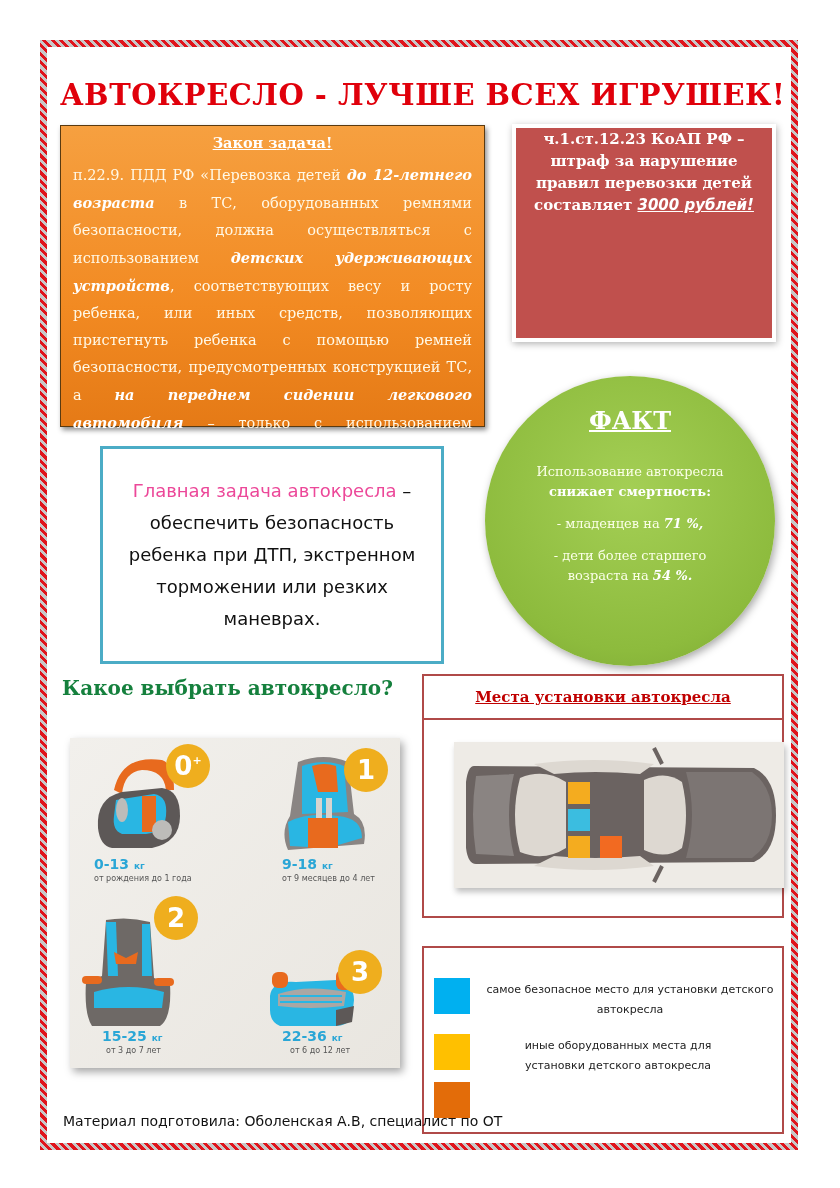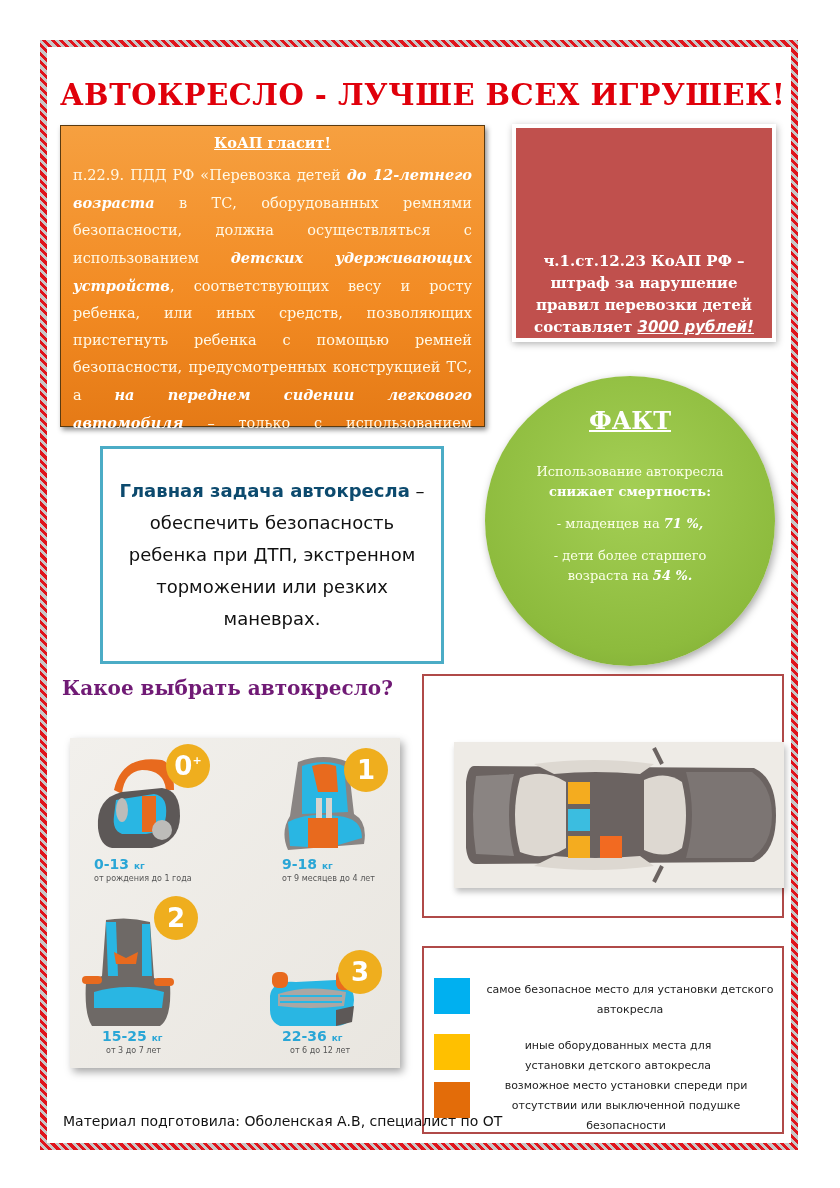--- a/index.html
+++ b/index.html
@@ -23,44 +23,44 @@
     background:linear-gradient(180deg,#f6a040 0%,#f28a22 60%,#e57a16 100%);
     border:1.5px solid #5a3a10; box-shadow:2px 3px 5px rgba(0,0,0,0.45);
     box-sizing:border-box; padding:8px 12px 8px 12px; color:#fff8e6;
   }
   .law-title { text-align:center; font-weight:bold; font-size:14.5px; text-decoration:underline; margin-bottom:10px; color:#fff; }
   .law-text { font-size:14.5px; line-height:27px; text-align:justify; }
   .law-text b { font-style:italic; color:#fff; }
   .fine-box {
     position:absolute; left:516px; top:128px; width:256px; height:210px;
     background:#c0504d; box-shadow:0 0 0 4px #ffffff, 1px 2px 7px 4px rgba(0,0,0,0.3);
-    display:flex; align-items:flex-end; justify-content:center; text-align:center;
+    display:flex; align-items:flex-start; justify-content:center; text-align:center;
     color:#fff; font-weight:bold; font-size:15px; line-height:22px; padding:0 4px; box-sizing:border-box;
   }
   .fine-box .amt { font-style:italic; text-decoration:underline; font-family:"DejaVu Sans", sans-serif; }
   .fact-circle {
     position:absolute; left:485px; top:376px; width:290px; height:290px; border-radius:50%;
     background:radial-gradient(circle at 50% 40%, #a4cf55 0%, #8dbb3d 70%, #7aa532 100%);
     box-shadow:2px 3px 8px rgba(0,0,0,0.35);
     color:#fbffe8; text-align:center;
   }
   .fact-title { position:absolute; top:30px; width:100%; font-weight:bold; font-size:24px; color:#fff; }
   .fact-title span { text-decoration:underline; text-decoration-thickness:2px; }
   .fact-body { position:absolute; top:86px; left:40px; right:40px; font-size:13px; line-height:20px; font-family:"DejaVu Serif", serif; }
   .fact-body p { margin:0 0 12px 0; }
   .fact-body b { color:#fff; }
   .task-box {
     position:absolute; left:100px; top:446px; width:344px; height:218px;
     border:3px solid #4bacc6; box-sizing:border-box; background:#fff;
     display:flex; align-items:center; justify-content:center; text-align:center;
     font-family:"DejaVu Sans", sans-serif; font-size:18px; line-height:32px; color:#111; padding:0 14px;
   }
-  .task-box .red { color:#0c4a6e; font-weight:bold; }
+  .task-box .red { color:#ec4899; font-weight:normal; }
   .choose-title {
-    position:absolute; left:62px; top:676px; font-weight:bold; font-size:20px; color:#701a75; white-space:nowrap;
+    position:absolute; left:62px; top:676px; font-weight:bold; font-size:20px; color:#15803d; white-space:nowrap;
   }
   .seats-panel {
     position:absolute; left:70px; top:738px; width:330px; height:330px;
     background:linear-gradient(135deg,#f2f0ec,#e9e6e0); box-shadow:3px 4px 8px rgba(0,0,0,0.35);
   }
   .seat { position:absolute; }
   .badge {
     position:absolute; width:44px; height:44px; border-radius:50%; background:#efae1e;
     color:#fff; font-family:"DejaVu Sans", sans-serif; font-weight:bold; font-size:26px;
     display:flex; align-items:center; justify-content:center;
@@ -92,21 +92,21 @@
 </head>
 <body>
 
 <div class="frame">
     <div class="frame-inner"></div>
   </div>
 
 <div class="title">АВТОКРЕСЛО  - ЛУЧШЕ ВСЕХ ИГРУШЕК!</div>
 
 <div class="law-box">
-  <div class="law-title">КоАП гласит!</div>
+  <div class="law-title">Закон задача!</div>
   <div class="law-text">
     <span>п.22.9. ПДД РФ «Перевозка детей </span><b>до 12-летнего возраста</b><span> в ТС, оборудованных ремнями безопасности, должна осуществляться с использованием </span><b>детских удерживающих устройств</b><span>, соответствующих весу и росту ребенка, или иных средств, позволяющих пристегнуть ребенка с помощью ремней безопасности, предусмотренных конструкцией ТС, а </span><b>на переднем сидении легкового автомобиля</b><span> – только с использованием </span><b>детских удерживающих устройств».</b>
   </div>
 </div>
 
 <div class="fine-box">
   <div><span>ч.1.ст.12.23 КоАП РФ – штраф за нарушение правил перевозки детей составляет </span><span class="amt">3000 рублей!</span></div>
 </div>
 
 <div class="fact-circle">
@@ -180,20 +180,21 @@
     <path d="M70 44 L88 40 L86 56 L70 60 Z" fill="#5d5857"></path>
   </svg>
   <div class="badge" style="left:268px;top:212px">
       <span>3</span>
     </div>
   <div class="seat-kg" style="left:212px;top:290px"><span>22-36</span> <small>кг</small></div>
   <div class="seat-age" style="left:220px;top:308px">от 6 до 12 лет</div>
 </div>
 
 <div class="place-frame">
+  <div class="place-title">Места установки автокресла</div>
   <div class="car-panel">
     <svg width="330" height="146" viewBox="0 0 330 146">
       <line x1="200" y1="6" x2="208" y2="22" stroke="#6b6361" stroke-width="4"></line>
       <line x1="200" y1="140" x2="208" y2="124" stroke="#6b6361" stroke-width="4"></line>
       <path d="M20 24 Q14 24 12 40 L12 106 Q14 122 22 122 L300 120 Q322 110 322 73 Q322 36 300 26 Z" fill="#6b6361"></path>
       <path d="M22 34 L60 32 Q50 73 60 114 L22 112 Q16 73 22 34 Z" fill="#8a8482"></path>
       <path d="M66 36 Q90 26 112 40 L112 106 Q90 120 66 110 Q56 73 66 36 Z" fill="#ddd8d1"></path>
       <path d="M80 22 Q140 14 200 22 L186 32 Q140 28 100 32 Z" fill="#ddd8d1"></path>
       <path d="M80 124 Q140 132 200 124 L186 114 Q140 118 100 114 Z" fill="#ddd8d1"></path>
       <path d="M190 38 Q212 28 228 40 Q236 73 228 106 Q212 118 190 108 Z" fill="#ddd8d1"></path>
@@ -205,16 +206,15 @@
     </svg>
   </div>
 </div>
 
 <div class="legend-frame">
   <div class="legend-swatch" style="top:30px;background:#00b0f0"></div>
   <div class="legend-text" style="top:32px">самое безопасное место для установки детского автокресла</div>
   <div class="legend-swatch" style="top:86px;background:#ffc000"></div>
   <div class="legend-text" style="top:88px;left:70px;right:40px">иные оборудованных места для установки детского автокресла</div>
   <div class="legend-swatch" style="top:134px;background:#e36c09"></div>
-  <div class="legend-text" style="top:128px;left:66px;right:20px">возможное  место установки спереди при отсутствии или выключенной подушке безопасности</div>
 </div>
 
 <div class="footer">Материал подготовила: Оболенская А.В, специалист по ОТ</div>
 
 </body></html>

